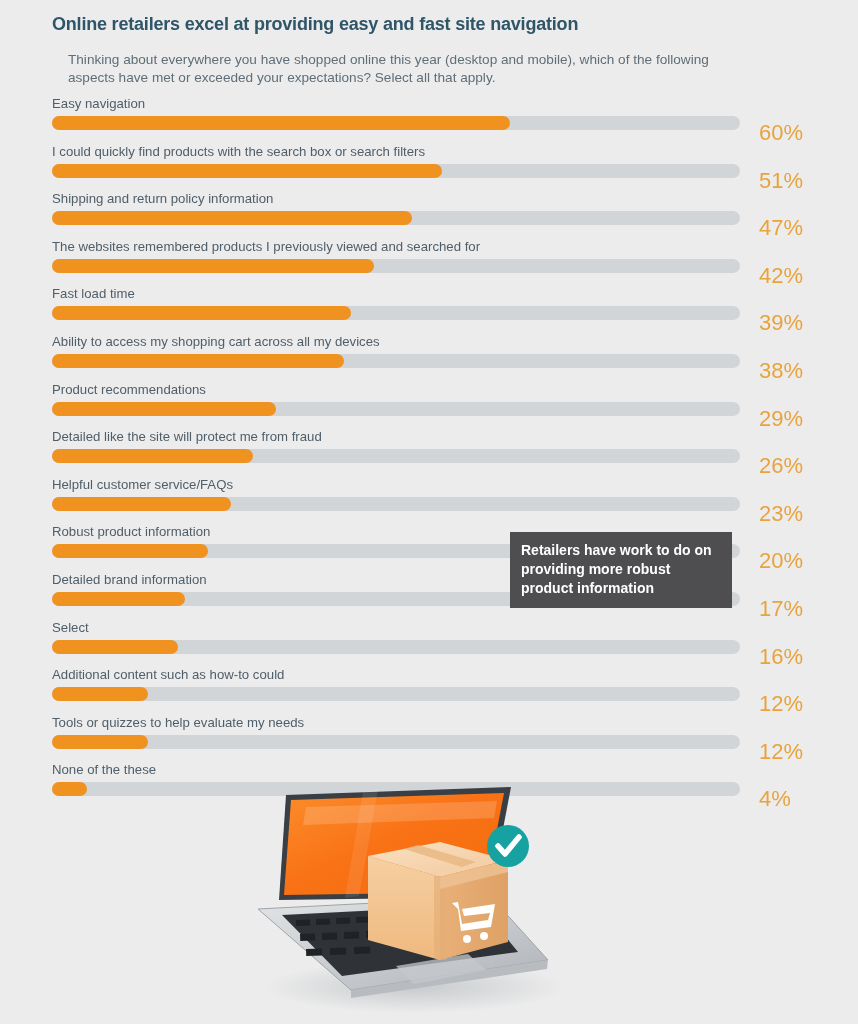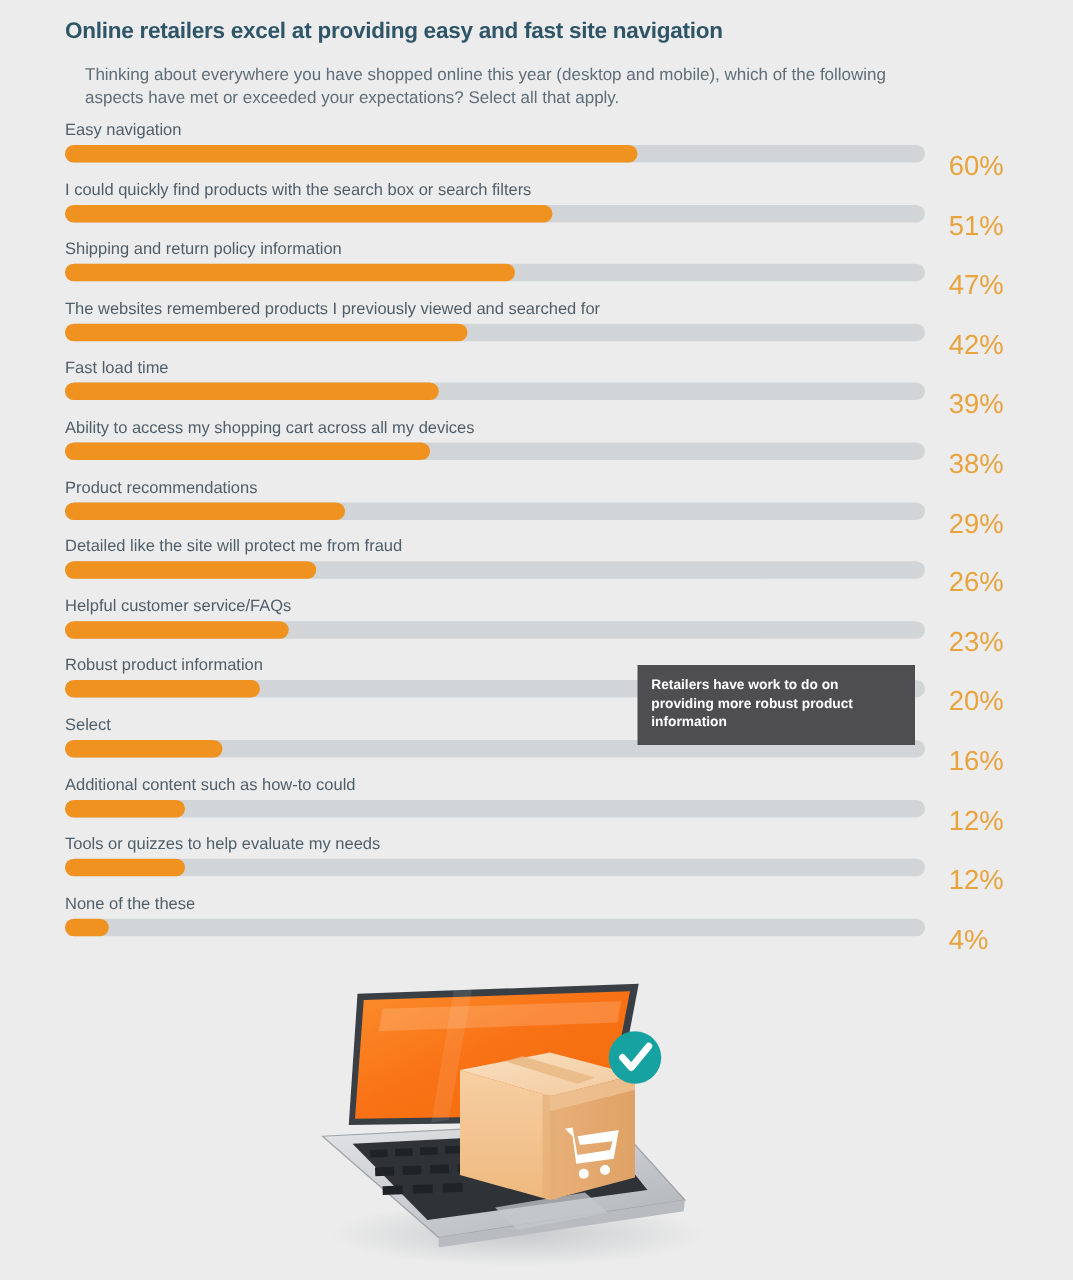--- a/index.html
+++ b/index.html
@@ -98,21 +98,21 @@
 
   
   .callout {
     position: absolute;
     left: 510px;
     top: 532px;
     width: 222px;
     box-sizing: border-box;
     background: #4E4E50;
     color: #FFFFFF;
-    font-size: 11px;
+    font-size: 14px;
     font-weight: bold;
     line-height: 1.35;
     padding: 9px 11px 10px 11px;
     z-index: 5;
   }
 
   
   .illustration {
     position: absolute;
     left: 218px;
@@ -195,20 +195,27 @@
           <div class="bar-fill" style="width: 178.65px;"></div>
         </div>
         <div class="bar-value">23%</div>
       </div>
       <div class="bar-row">
         <div class="bar-label">Robust product information</div>
         <div class="bar-track">
           <div class="bar-fill" style="width: 156px;"></div>
         </div>
         <div class="bar-value">20%</div>
+      </div>
+      <div class="bar-row">
+        <div class="bar-label">Detailed brand information</div>
+        <div class="bar-track">
+          <div class="bar-fill" style="width: 133.35px;"></div>
+        </div>
+        <div class="bar-value">17%</div>
       </div>
       <div class="bar-row">
         <div class="bar-label">Select</div>
         <div class="bar-track">
           <div class="bar-fill" style="width: 125.8px;"></div>
         </div>
         <div class="bar-value">16%</div>
       </div>
       <div class="bar-row">
         <div class="bar-label">Additional content such as how-to could</div>

